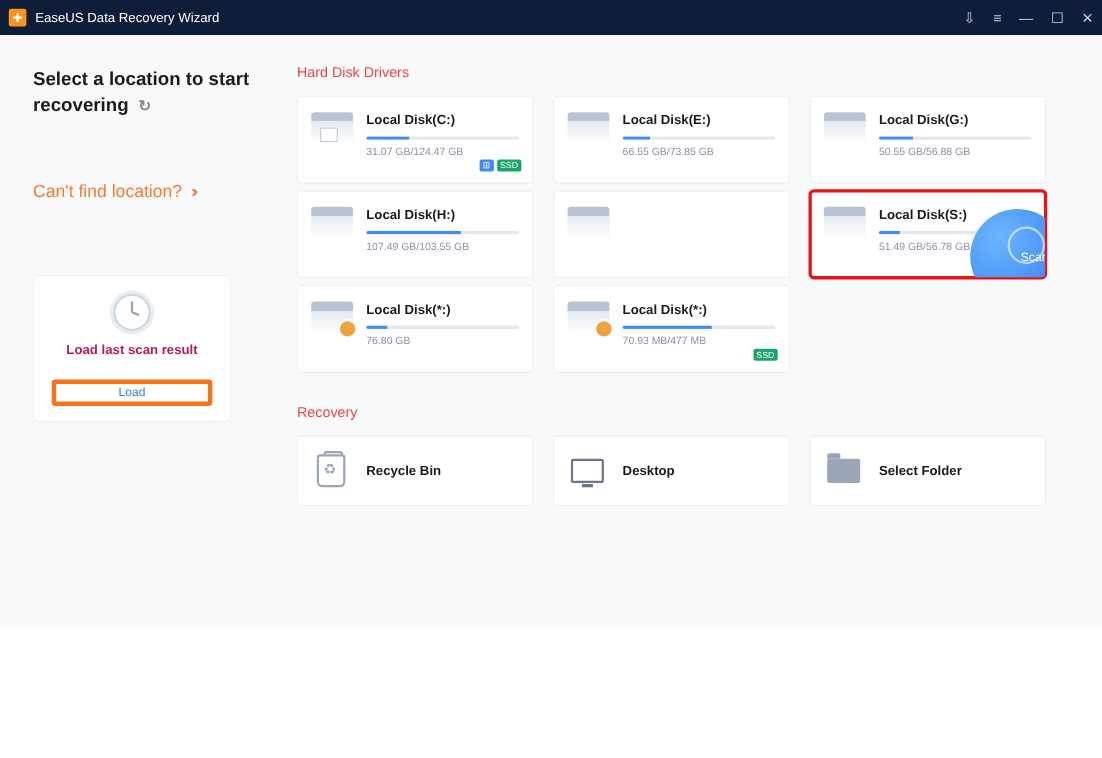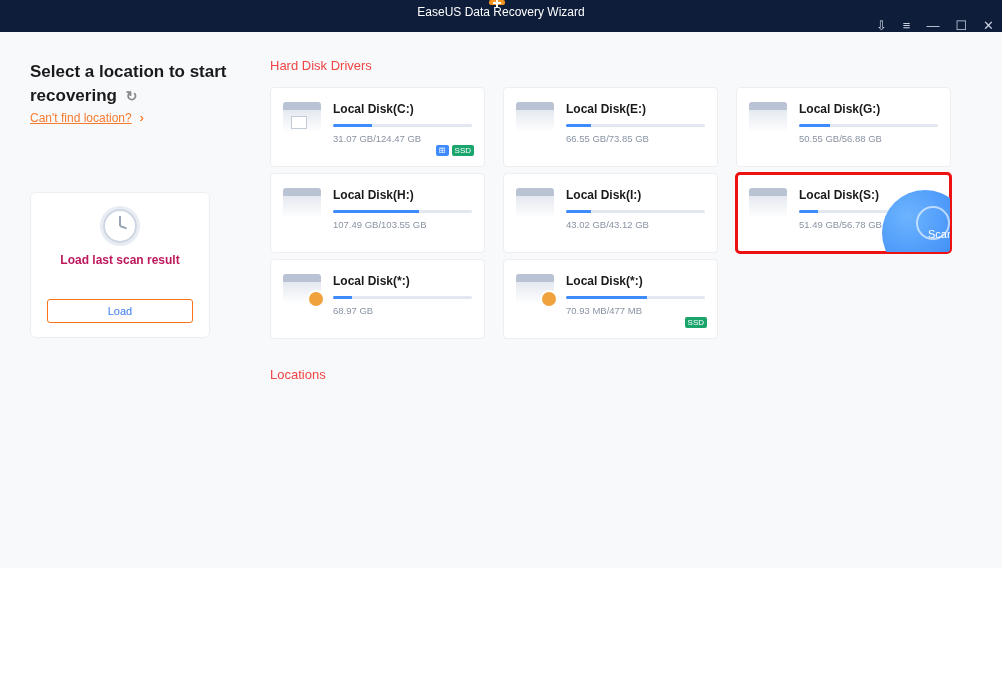--- a/index.html
+++ b/index.html
@@ -1,37 +1,37 @@
 <!DOCTYPE html>
 <html><head>
 <meta charset="utf-8">
 <style>
 * { margin:0; padding:0; box-sizing:border-box; font-family:"Segoe UI",Arial,sans-serif; }
 body { background:#fff; width:1002px; height:689px; overflow:hidden; }
-.titlebar { background:#0d1d3a; height:32px; display:flex; align-items:center; padding:0 8px; color:#fff;flex-direction:column; }
+.titlebar { background:#0d1d3a; height:32px; display:flex; align-items:center; padding:0 8px; color:#fff; }
 .titlebar .logo { width:16px; height:16px; background:#f7931e; border-radius:2px; display:flex; align-items:center; justify-content:center; margin-right:8px; position:relative; }
 .titlebar .logo::before, .titlebar .logo::after { content:""; position:absolute; background:#fff; }
 .titlebar .logo::before { width:2px; height:8px; }
 .titlebar .logo::after { width:8px; height:2px; }
 .titlebar .title { font-size:12px; font-weight:500; }
 .winctrls { margin-left:auto; display:flex; gap:16px; align-items:center; color:#c8d0e0; }
 .winctrls span { cursor:pointer; font-size:13px; line-height:1; }
 .app { display:flex; background:#f8f9fb; height:536px; }
 .side { width:260px; padding:28px 22px 0 30px; }
 .side h1 { font-size:17px; font-weight:700; color:#1a1a1a; line-height:1.4; }
 .refresh { display:inline-block; margin-left:4px; color:#888; font-size:14px; }
-.cfl { display:inline-block; font-size:12px; color:#f77b2e; text-decoration:underline; cursor:pointer; }
+.cfl { display:inline-block; margin-top:58px; font-size:16px; color:#f77b2e; cursor:pointer; }
 .cfl .arr { margin-left:8px; text-decoration:none; display:inline-block; letter-spacing:-4px; }
 .clockcard { margin-top:66px; background:#fff; border:1px solid #eceef2; border-radius:6px; padding:16px 16px 14px; width:180px; }
 .clock { width:34px; height:34px; margin:0 auto 10px; border:2px solid #cfd6e3; border-radius:50%; position:relative; box-shadow:0 0 0 3px #e8ecf3; }
 .clock::before { content:""; position:absolute; left:50%; top:50%; width:2px; height:10px; background:#9aa5b8; transform-origin:bottom; transform:translate(-50%,-100%); }
 .clock::after { content:""; position:absolute; left:50%; top:50%; width:2px; height:7px; background:#9aa5b8; transform-origin:bottom; transform:translate(-50%,-100%) rotate(110deg); }
 .clockcard .t { text-align:center; font-size:12px; font-weight:700; color:#be185d; margin-bottom:12px; }
 .kv { font-size:10px; color:#6b7280; display:flex; justify-content:space-between; line-height:1.6; }
-.loadbtn { margin-top:20px; width:100%; height:24px; border:1px solid #f97316; background:#fff; color:#3d7cf0; border-radius:3px; font-size:11px; cursor:pointer; }
+.loadbtn { margin-top:8px; width:100%; height:24px; border:4px solid #f97316; background:#fff; color:#3d7cf0; border-radius:3px; font-size:11px; cursor:pointer; }
 .main { flex:1; padding:26px 18px 0 10px; }
 .sect { font-size:13px; color:#ef4444; margin-bottom:14px; }
 .grid { display:flex; flex-wrap:wrap; gap:6px 18px; margin-bottom:28px; }
 .card { width:215px; height:80px; background:#fff; border:1px solid #eceef2; border-radius:4px; display:flex; align-items:flex-start; padding:14px 12px 10px; cursor:pointer; position:relative; overflow:hidden; }
 .card.sel { outline:3px solid #e11; outline-offset:-2px; }
 .dicon { width:38px; height:30px; border-radius:3px; margin-right:12px; flex-shrink:0; background:linear-gradient(to bottom,#b9c3d4 0%,#b9c3d4 28%,#e5e9f0 28%,#fff 100%); position:relative; }
 .dicon.win::after { content:""; position:absolute; left:8px; top:14px; width:14px; height:11px; background:#fff; border:1px solid #c3cad8; }
 .dicon.warn::after { content:""; position:absolute; right:-4px; bottom:-4px; width:14px; height:14px; border-radius:50%; background:#f0a23c; border:2px solid #fff; }
 .dbody { flex:1; min-width:0; }
 .dname { font-size:12px; font-weight:700; color:#1a1a1a; margin-bottom:8px; }
@@ -129,27 +129,20 @@
           <div class="dbody">
             <div class="dname">Local Disk(H:)</div>
             <div class="bar">
               <div class="fill" style="width:62%"></div>
             </div>
             <div class="dsize">107.49 GB/103.55 GB</div>
           </div>
         </div>
         <div class="card">
           <div class="dicon"></div>
-          <div class="dbody">
-            <div class="dname">Local Disk(I:)</div>
-            <div class="bar">
-              <div class="fill" style="width:18%"></div>
-            </div>
-            <div class="dsize">43.02 GB/43.12 GB</div>
-          </div>
         </div>
         <div class="card sel">
           <div class="dicon"></div>
           <div class="dbody">
             <div class="dname">Local Disk(S:)</div>
             <div class="bar">
               <div class="fill" style="width:14%"></div>
             </div>
             <div class="dsize">51.49 GB/56.78 GB</div>
           </div>
@@ -157,32 +150,52 @@
             <span>Scan</span>
           </div>
         </div>
         <div class="card">
           <div class="dicon warn"></div>
           <div class="dbody">
             <div class="dname">Local Disk(*:)</div>
             <div class="bar">
               <div class="fill" style="width:14%"></div>
             </div>
-            <div class="dsize">68.97 GB</div>
+            <div class="dsize">76.80 GB</div>
           </div>
         </div>
         <div class="card">
           <div class="dicon warn"></div>
           <div class="dbody">
             <div class="dname">Local Disk(*:)</div>
             <div class="bar">
               <div class="fill" style="width:58%"></div>
             </div>
             <div class="dsize">70.93 MB/477 MB</div>
           </div>
           <div class="tags">
             <span class="tag ssd">SSD</span>
           </div>
         </div>
       </div>
-    <div class="sect">Locations</div>
+    <div class="sect">Recovery</div>
+    <div class="grid" id="locs">
+        <div class="loc">
+          <div class="licon">
+            <div class="bin"></div>
+          </div>
+          <div class="lname">Recycle Bin</div>
+        </div>
+        <div class="loc">
+          <div class="licon">
+            <div class="mon"></div>
+          </div>
+          <div class="lname">Desktop</div>
+        </div>
+        <div class="loc">
+          <div class="licon">
+            <div class="fold"></div>
+          </div>
+          <div class="lname">Select Folder</div>
+        </div>
+      </div>
   </div>
 </div>
 
 </body></html>

